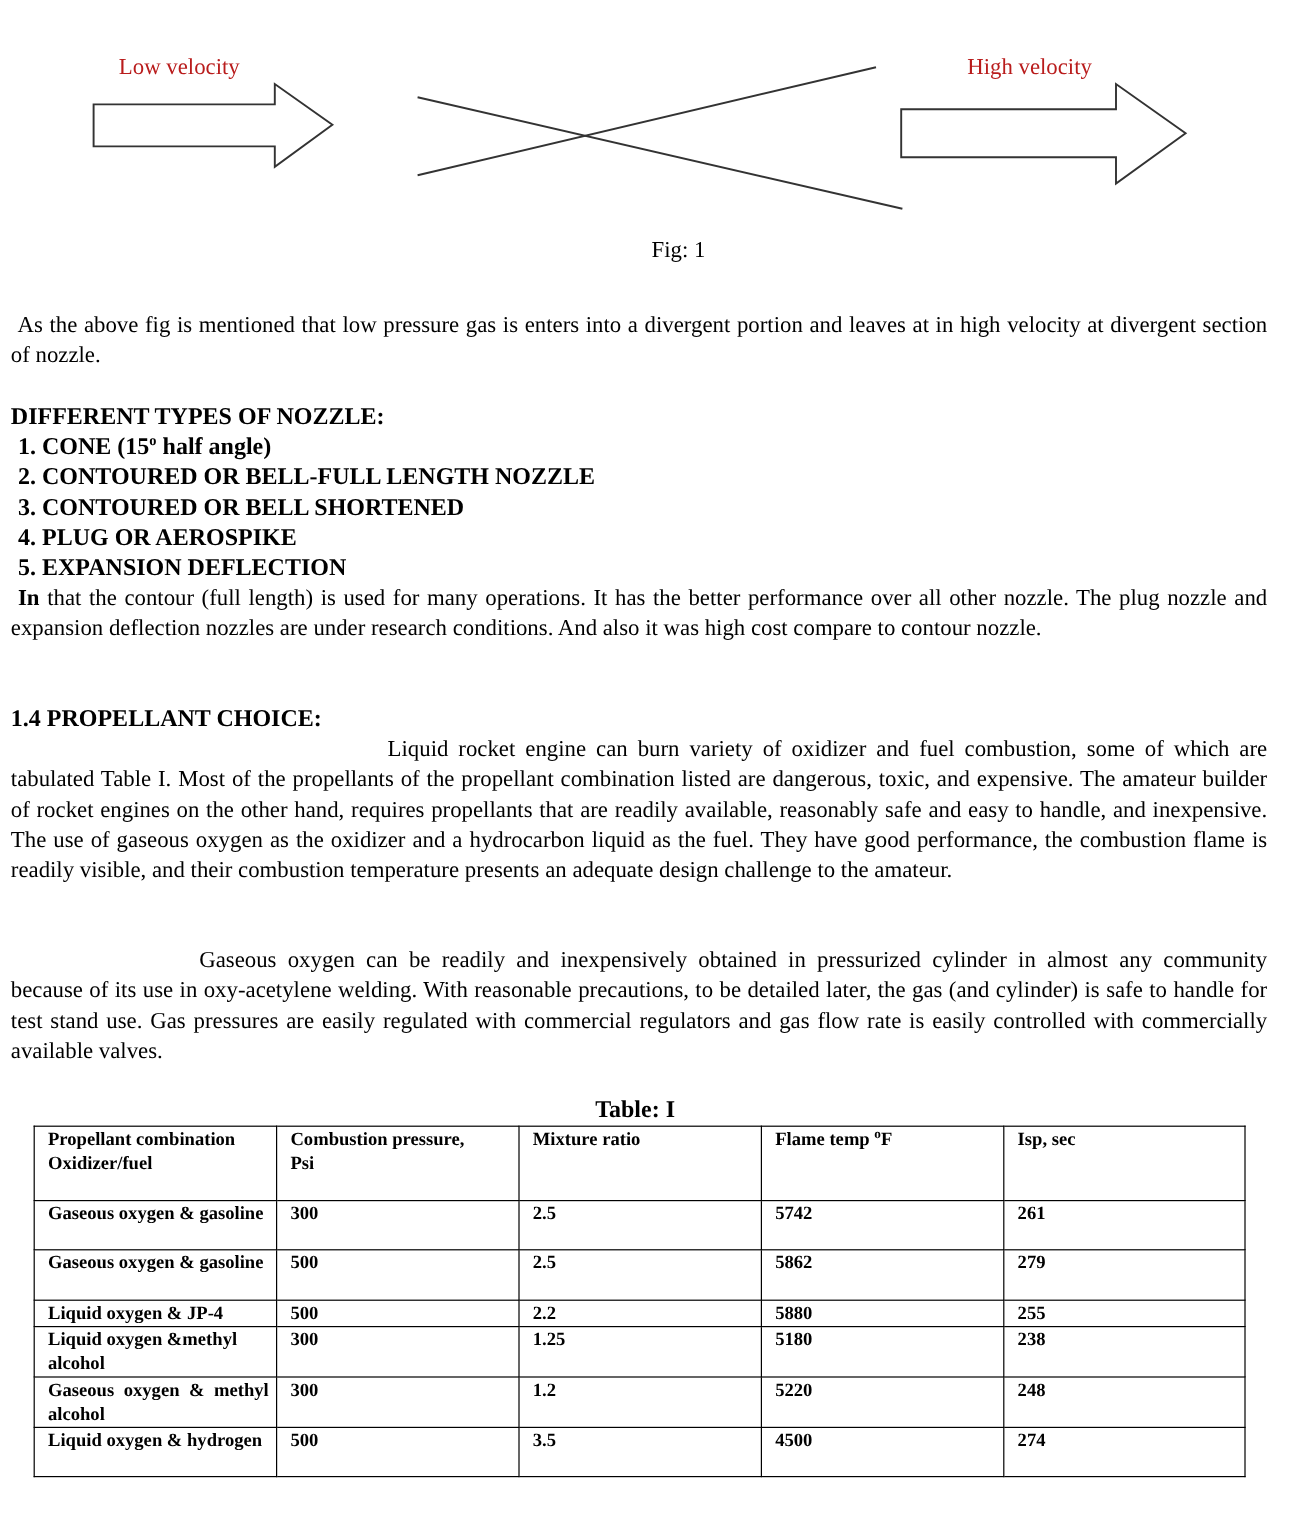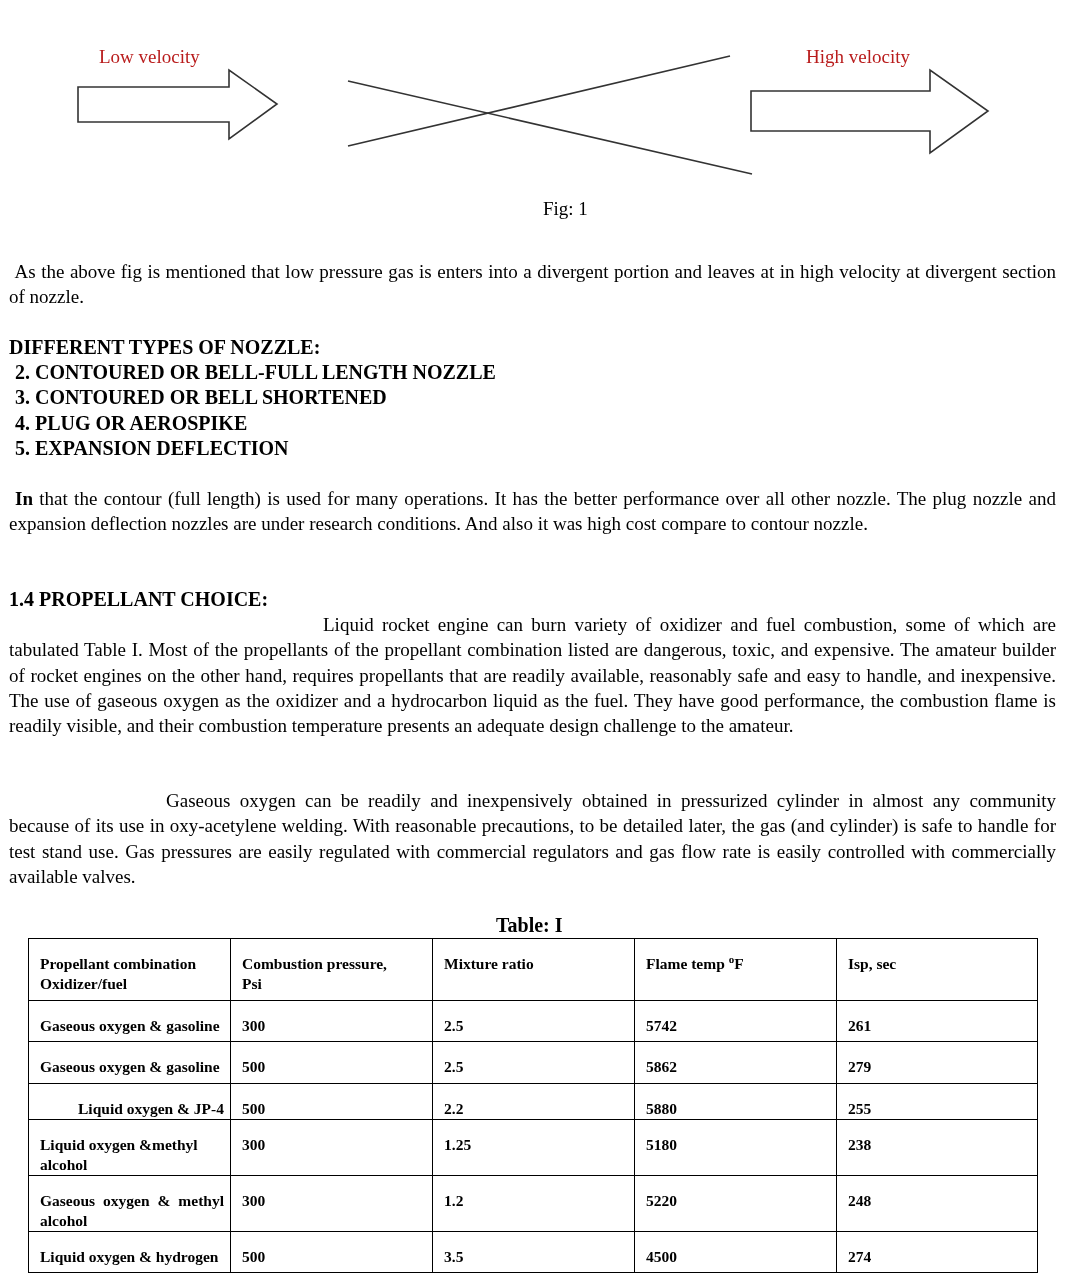--- a/index.html
+++ b/index.html
@@ -19,21 +19,21 @@
     .list-item { font-size: 20px; font-weight: bold; line-height: 25.3px; white-space: nowrap; }
     .b { font-weight: bold; }
     sup { font-size: 12px; vertical-align: 7px; line-height: 0; }
 
     table.data {
       border-collapse: collapse; table-layout: fixed;
       font-size: 15.5px; font-weight: bold; line-height: 20px;
     }
     table.data td {
       border: 1.5px solid #000; vertical-align: top;
-      padding: 15px 6px 0 11px; overflow: hidden;
+      padding: 1px 6px 0 11px; overflow: hidden;
     }
     td.justify { text-align: justify; text-align-last: left; }
     .table-title { font-size: 20px; font-weight: bold; white-space: nowrap; }
   </style>
 </head>
 <body>
 
 <div class="abs fig-label" style="left:99px; top:46px;">Low velocity</div>
 <div class="abs fig-label" style="left:806px; top:46px;">High velocity</div>
 
@@ -49,20 +49,21 @@
     <polygon points="751,91 930,91 930,70 988,111 930,153 930,131 751,131" fill="#ffffff" stroke="#333" stroke-width="1.6" stroke-linejoin="miter"></polygon>
   </g>
 </svg>
 
 <div class="abs fig-caption" style="left:507px; top:198px;">Fig: 1</div>
 
 <p class="abs para" style="left:9px; top:259px; width:1047px; white-space:pre-wrap;"> As the above fig is mentioned that low pressure gas is enters into a divergent portion and leaves at in high velocity at divergent section of nozzle.</p>
 
 <div class="abs heading" style="left:9px; top:335px;">DIFFERENT TYPES OF NOZZLE:</div>
 <div class="abs" style="left:15px; top:360px;">
+  <div class="list-item"><span>1. CONE (15</span><sup>o</sup><span> half angle)</span></div>
   <div class="list-item">2. CONTOURED OR BELL-FULL LENGTH NOZZLE</div>
   <div class="list-item">3. CONTOURED OR BELL SHORTENED</div>
   <div class="list-item">4. PLUG OR AEROSPIKE</div>
   <div class="list-item">5. EXPANSION DEFLECTION</div>
 </div>
 <p class="abs para" style="left:9px; top:486px; width:1047px; text-indent:6px;"><span class="b">In</span><span> that the contour (full length) is used for many operations. It has the better performance over all other nozzle. The plug nozzle and expansion deflection nozzles are under research conditions. And also it was high cost compare to contour nozzle.</span></p>
 
 <div class="abs heading" style="left:9px; top:587px;">1.4 PROPELLANT CHOICE:</div>
 <p class="abs para" style="left:9px; top:612px; width:1047px; text-indent:314px;">Liquid rocket engine can burn variety of oxidizer and fuel combustion, some of which are tabulated Table I. Most of the propellants of the propellant combination listed are dangerous, toxic, and expensive. The amateur builder of rocket engines on the other hand, requires propellants that are readily available, reasonably safe and easy to handle, and inexpensive. The use of gaseous oxygen as the oxidizer and a hydrocarbon liquid as the fuel. They have good performance, the combustion flame is readily visible, and their combustion temperature presents an adequate design challenge to the amateur.</p>
 <p class="abs para" style="left:9px; top:788px; width:1047px; text-indent:157px;">Gaseous oxygen can be readily and inexpensively obtained in pressurized cylinder in almost any community because of its use in oxy-acetylene welding. With reasonable precautions, to be detailed later, the gas (and cylinder) is safe to handle for test stand use. Gas pressures are easily regulated with commercial regulators and gas flow rate is easily controlled with commercially available valves.</p>
@@ -98,21 +99,21 @@
     <td>261</td>
   </tr>
   <tr style="height:42px;">
     <td class="justify">Gaseous oxygen &amp; gasoline</td>
     <td>500</td>
     <td>2.5</td>
     <td>5862</td>
     <td>279</td>
   </tr>
   <tr style="height:21px;">
-    <td style="white-space:nowrap;text-align:right;">Liquid oxygen &amp; JP-4</td>
+    <td style="white-space:nowrap;">Liquid oxygen &amp; JP-4</td>
     <td>500</td>
     <td>2.2</td>
     <td>5880</td>
     <td>255</td>
   </tr>
   <tr style="height:41px;">
     <td>Liquid oxygen &amp;methyl alcohol</td>
     <td>300</td>
     <td>1.25</td>
     <td>5180</td>

